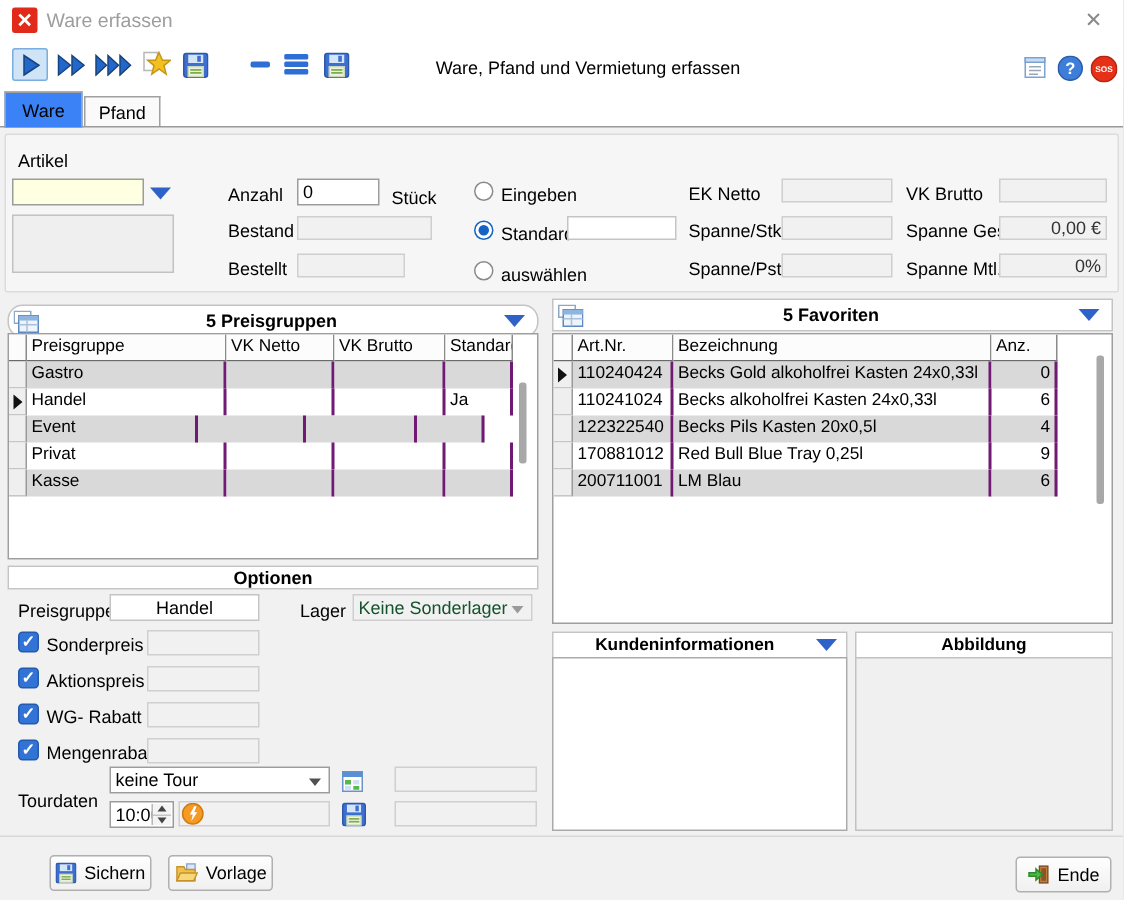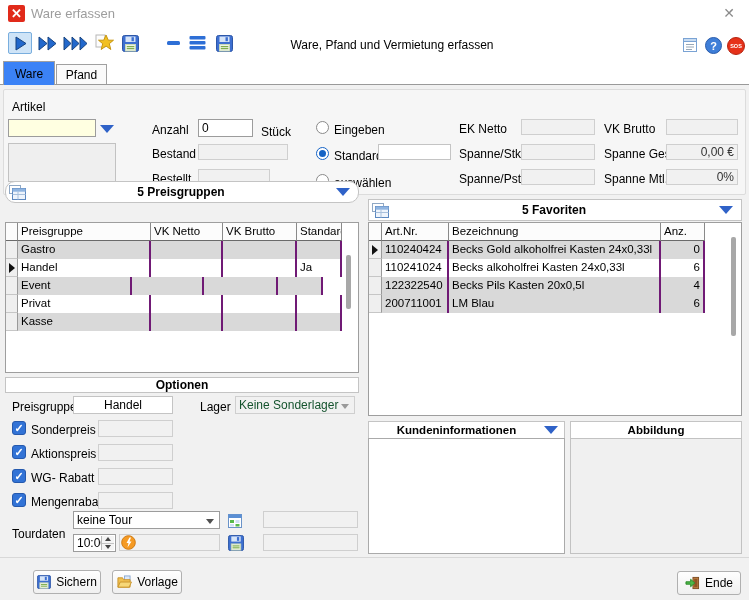--- a/index.html
+++ b/index.html
@@ -170,21 +170,21 @@
     <div class="abs lbl" style="left:459px;top:62px;">Spanne/Stk.</div>
     <div class="abs inp dis" style="left:521px;top:59px;width:74px;height:16px;"></div>
     <div class="abs lbl" style="left:604px;top:62px;">Spanne Ges.</div>
     <div class="abs inp dis right" style="left:666px;top:59px;width:72px;height:16px;">0,00 €</div>
 
     <div class="abs lbl" style="left:459px;top:87px;">Spanne/Pst.</div>
     <div class="abs inp dis" style="left:521px;top:84px;width:74px;height:16px;"></div>
     <div class="abs lbl" style="left:604px;top:87px;">Spanne Mtl.</div>
     <div class="abs inp dis right" style="left:666px;top:84px;width:72px;height:16px;">0%</div>
 
-    <div class="abs phdr" style="left:5px;top:96px;width:354px;height:22px;border-radius:10px;">
+    <div class="abs phdr" style="left:5px;top:118px;width:354px;height:22px;border-radius:10px;">
       <svg width="17" height="15" viewBox="0 0 17 15" style="margin-left:3px;">
           <rect x="0.5" y="0.5" width="11" height="8" fill="#fff" stroke="#90a8c4"></rect>
           <rect x="3.5" y="3.5" width="13" height="11" fill="#eef4fc" stroke="#5c88c0"></rect>
           <rect x="3.5" y="3.5" width="13" height="3.2" fill="#8fb4e0"></rect>
           <line x1="3.5" y1="9.5" x2="16.5" y2="9.5" stroke="#a8c0dc"></line>
           <line x1="9" y1="6.7" x2="9" y2="14.5" stroke="#a8c0dc"></line>
         </svg>
       <span class="ptitle">5 Preisgruppen</span>
       <div class="tri-down" style="margin-right:8px;"></div>
     </div>
@@ -266,20 +266,26 @@
         <div class="gc ind" style="width:13px;"></div>
         <div class="gc" style="width:67px;">110241024</div>
         <div class="gc" style="width:212px;">Becks alkoholfrei Kasten 24x0,33l</div>
         <div class="gc r" style="width:44px;">6</div>
       </div>
       <div class="grow">
         <div class="gc ind" style="width:13px;"></div>
         <div class="gc alt" style="width:67px;">122322540</div>
         <div class="gc alt" style="width:212px;">Becks Pils Kasten 20x0,5l</div>
         <div class="gc alt r" style="width:44px;">4</div>
+      </div>
+      <div class="grow">
+        <div class="gc ind" style="width:13px;"></div>
+        <div class="gc" style="width:67px;">170881012</div>
+        <div class="gc" style="width:212px;">Red Bull Blue Tray 0,25l</div>
+        <div class="gc r" style="width:44px;">9</div>
       </div>
       <div class="grow">
         <div class="gc ind" style="width:13px;"></div>
         <div class="gc alt" style="width:67px;">200711001</div>
         <div class="gc alt" style="width:212px;">LM Blau</div>
         <div class="gc alt r" style="width:44px;">6</div>
       </div>
     </div>
     <div class="abs thumb" style="left:731px;top:152px;height:99px;"></div>
 

